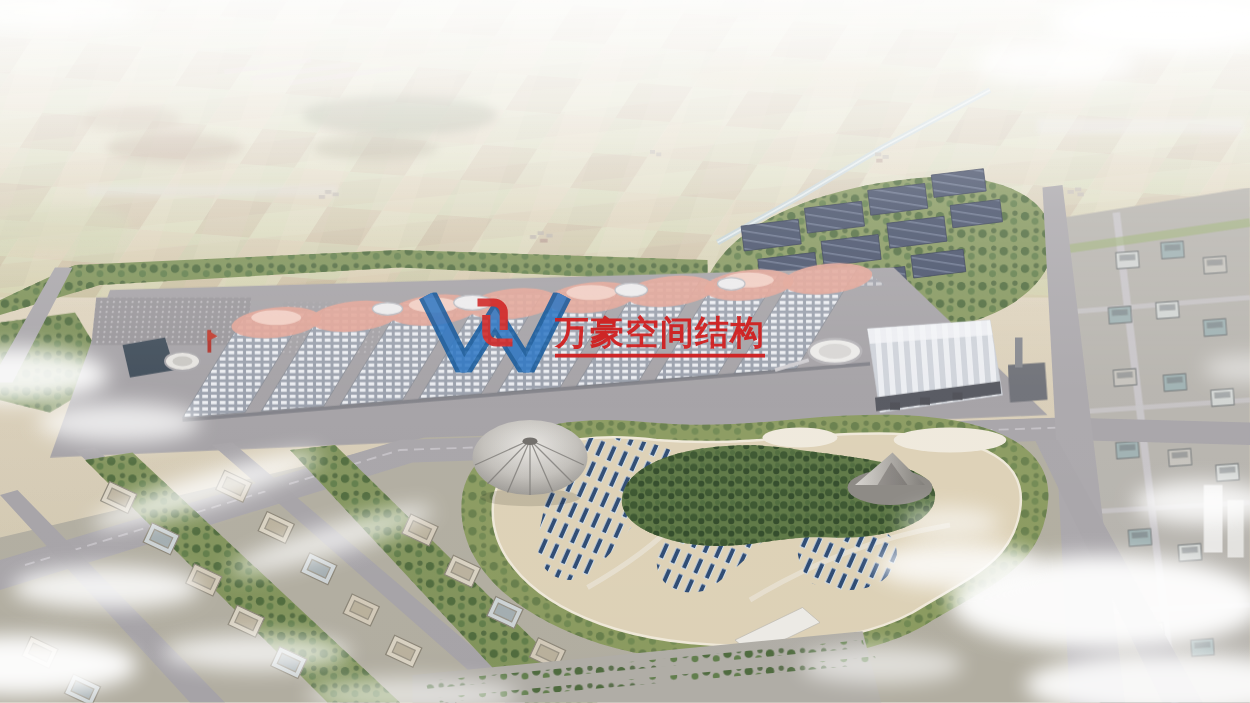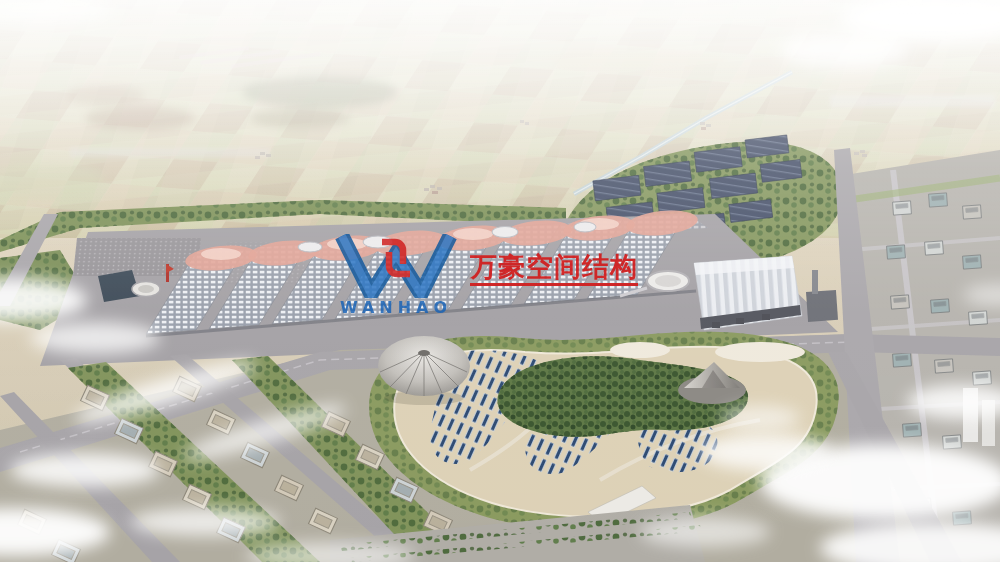--- a/index.html
+++ b/index.html
@@ -3,21 +3,21 @@
 <meta charset="utf-8">
 <style>
   html,body{margin:0;padding:0;background:#e8e4dc;}
   .stage{position:relative;width:1000px;height:562px;overflow:hidden;
          font-family:"DejaVu Sans","Liberation Sans",sans-serif;}
   .stage svg.scene{position:absolute;left:0;top:0;}
   .watermark{position:absolute;left:0;top:0;width:100%;height:100%;pointer-events:none;}
   .wm-logo{position:absolute;left:326px;top:234px;width:140px;text-align:center;opacity:.85;}
   .wm-logo-text{color:#1a63b5;font-weight:bold;font-size:16px;letter-spacing:5px;margin-top:-4px;
                 text-align:center;white-space:nowrap;}
-  .wm-cn{position:absolute;left:470px;top:253px;font-size:27px;font-weight:bold;color:#d11c1c;
+  .wm-cn{position:absolute;left:444px;top:253px;font-size:27px;font-weight:bold;color:#d11c1c;
          letter-spacing:1px;line-height:1.05;border-bottom:3px solid #d11c1c;padding-bottom:2px;
          white-space:nowrap;opacity:.93;}
   .wm-url{position:absolute;left:448px;top:291px;font-family:"DejaVu Serif","Liberation Serif",serif;
           font-size:23px;font-weight:bold;color:#d11c1c;letter-spacing:1.5px;white-space:nowrap;opacity:.93;}
 </style>
 </head>
 <body>
 
 <div class="stage">
 <svg class="scene" width="1000" height="562" viewBox="0 0 1000 562">
@@ -467,17 +467,16 @@
 <div class="watermark">
   <div class="wm-logo">
     <svg width="140" height="64" viewBox="0 0 140 64">
       <path d="M16,2 L45,60 L70,20 L95,60 L124,2" fill="none" stroke="#145a9e" stroke-width="15" stroke-linejoin="miter"></path>
       <path d="M16,2 L45,60 L70,20 L95,60 L124,2" fill="none" stroke="#2e77c4" stroke-width="8" stroke-linejoin="miter"></path>
       <g fill="none" stroke="#cf1f1f" stroke-width="6.5">
         <path d="M56,8 H69 A8,8 0 0 1 77,16 V30"></path>
         <path d="M84,40 H71 A8,8 0 0 1 63,32 V18"></path>
       </g>
     </svg>
-    <div class="wm-logo-text">WANHAO</div>
   </div>
   <div class="wm-cn">万豪空间结构</div>
 </div>
 </div>
 
 </body></html>

